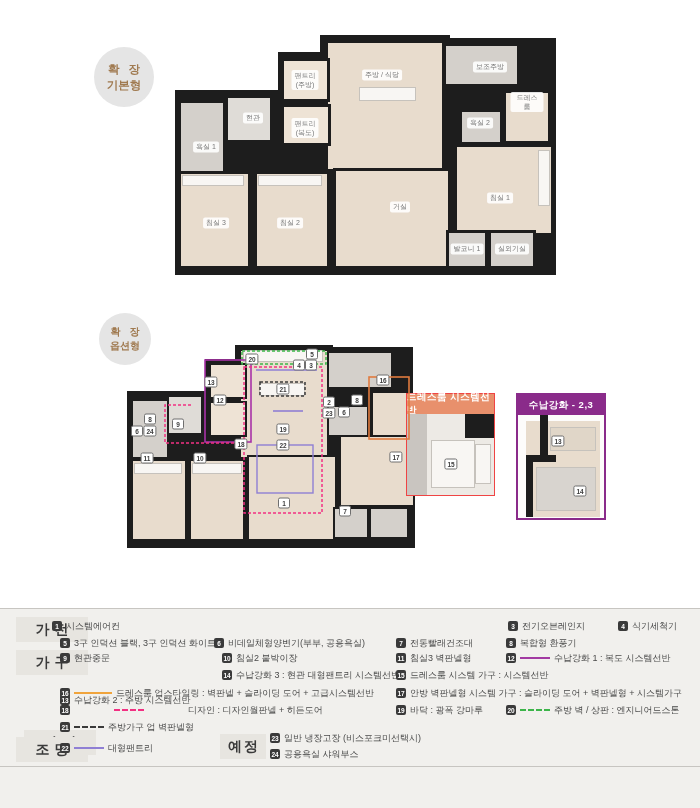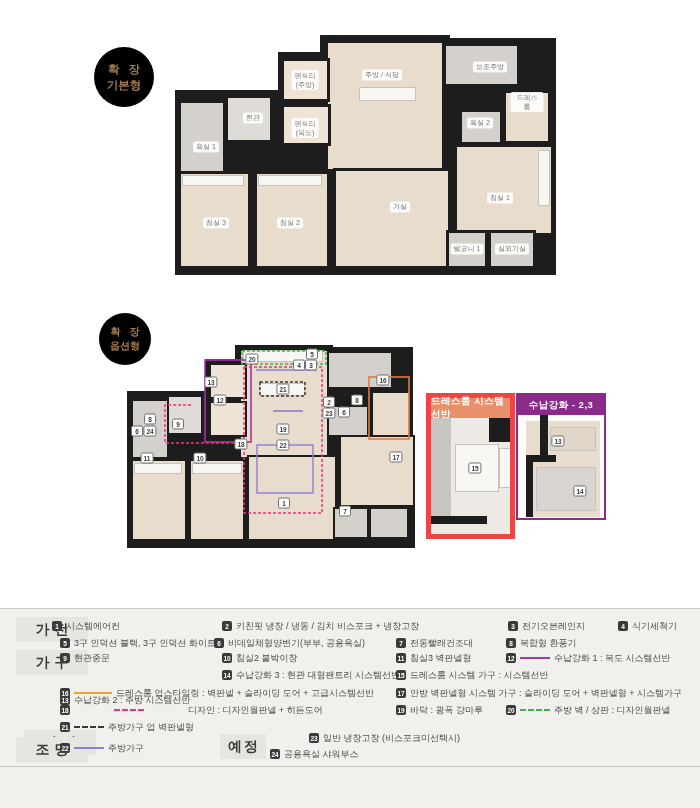--- a/index.html
+++ b/index.html
@@ -1,20 +1,20 @@
 <!DOCTYPE html>
 <html><head>
 <meta charset="utf-8">
 <style>
   html,body{margin:0;padding:0;background:#fff;}
   body{font-family:"Liberation Sans","DejaVu Sans",sans-serif;}
   .canvas{position:relative;width:700px;height:808px;background:#ffffff;overflow:hidden;}
 
   
-  .badge{position:absolute;border-radius:50%;background:#000000;color:#a07a50;font-weight:bold;
+  .badge{position:absolute;border-radius:50%;background:#e5e5e5;color:#a07a50;font-weight:bold;
          display:flex;flex-direction:column;align-items:center;justify-content:center;line-height:1.4;text-align:center;}
   .b1{left:94px;top:47px;width:60px;height:60px;font-size:11.5px;}
   .b2{left:99px;top:313px;width:52px;height:52px;font-size:10px;}
   .badge .l1{letter-spacing:3px;text-indent:3px;}
 
   
   .plan{position:absolute;}
   .blk{position:absolute;background:#1d1d1d;}
   .floor{position:absolute;background:#e8dccd;}
   .room{position:absolute;border:3px solid #1d1d1d;box-sizing:border-box;background:#e8dccd;}
@@ -25,21 +25,21 @@
   .wht{position:absolute;background:#f8f6f3;border:1px solid #c6c2bc;box-sizing:border-box;}
   .rlabel{position:absolute;transform:translate(-50%,-50%);background:rgba(255,255,255,.88);color:#787878;
           font-size:7px;line-height:1.3;padding:1px 3px;border-radius:2px;white-space:pre-line;text-align:center;z-index:5;}
   .mk{position:absolute;transform:translate(-50%,-50%);background:#fff;border:1px solid #6f6f6f;color:#3c3c3c;
       font-size:6.5px;font-weight:bold;padding:0 2px;min-width:6px;text-align:center;border-radius:2px;line-height:9px;z-index:6;}
   svg.ovl{position:absolute;left:0;top:0;z-index:4;}
 
   
   .dbox{position:absolute;box-sizing:border-box;background:#fff;}
   .dbox .hd{height:20px;color:#fff;font-weight:bold;font-size:9.5px;display:flex;align-items:center;justify-content:center;letter-spacing:.5px;}
-  .dbox1{left:426px;top:393px;width:89px;height:146px;border:5px solid #ef4444;}
+  .dbox1{left:406px;top:393px;width:89px;height:103px;border:1px solid #ef4444;}
   .dbox1 .hd{background:#e8906c;}
   .dbox2{left:516px;top:393px;width:90px;height:127px;border:2px solid #8a2b8a;}
   .dbox2 .hd{background:#8a2b8a;}
   .dbox .bd{position:relative;height:calc(100% - 20px);background:#edeae5;overflow:hidden;}
 
   
   .legend-bg{position:absolute;left:0;top:609px;width:700px;height:199px;background:#f1f0ed;}
   .hr{position:absolute;left:0;width:700px;height:1px;background:#c7c5c1;}
   .chip{position:absolute;width:72px;height:25px;background:#e7e5e0;color:#3a3a3a;font-weight:bold;font-size:14px;
         display:flex;align-items:center;justify-content:center;letter-spacing:5px;text-indent:5px;}
@@ -210,24 +210,20 @@
 
   <div class="legend-bg"></div>
   <div class="hr" style="top:608px;"></div>
   <div class="hr" style="top:766px;"></div>
 
   <div class="chip" style="left:16px;top:617px;">가전</div>
   <div class="li" style="left:52px;top:620px;">
     <span class="nb">1</span>
     <span>시스템에어컨</span>
   </div>
-  <div class="li" style="left:222px;top:620px;">
-    <span class="nb">2</span>
-    <span>키친핏 냉장 / 냉동 / 김치 비스포크 + 냉장고장</span>
-  </div>
   <div class="li" style="left:508px;top:620px;align-items:center;">
     <span class="nb">3</span>
     <span>전기오븐레인지</span>
   </div>
   <div class="li" style="left:618px;top:620px;">
     <span class="nb">4</span>
     <span>식기세척기</span>
   </div>
   <div class="li" style="left:60px;top:637px;">
     <span class="nb">5</span>
@@ -292,37 +288,37 @@
     <span class="sw dash-pink"></span>
     <span>디자인 : 디자인월판넬 + 히든도어</span>
   </div>
   <div class="li" style="left:396px;top:704px;">
     <span class="nb">19</span>
     <span>바닥 : 광폭 강마루</span>
   </div>
   <div class="li" style="left:506px;top:704px;">
     <span class="nb">20</span>
     <span class="sw dash-green"></span>
-    <span>주방 벽 / 상판 : 디자인월판넬</span>
+    <span>주방 벽 / 상판 : 엔지니어드스톤</span>
   </div>
   <div class="li" style="left:60px;top:721px;">
     <span class="nb">21</span>
     <span class="sw dash-dark"></span>
     <span>주방가구 업 벽판넬형</span>
   </div>
 
   <div class="chip" style="left:16px;top:737px;">조명</div>
   <div class="li" style="left:60px;top:742px;">
     <span class="nb">22</span>
     <span class="sw solid-violet"></span>
-    <span>주방가구</span>
+    <span>대형팬트리</span>
   </div>
 
   <div class="chip small" style="left:220px;top:734px;">예정</div>
-  <div class="li" style="left:270px;top:732px;margin-left:39px;">
+  <div class="li" style="left:270px;top:732px;">
     <span class="nb">23</span>
     <span>일반 냉장고장 (비스포크미선택시)</span>
   </div>
   <div class="li" style="left:270px;top:748px;">
     <span class="nb">24</span>
     <span>공용욕실 샤워부스</span>
   </div>
 
 </div>
 

